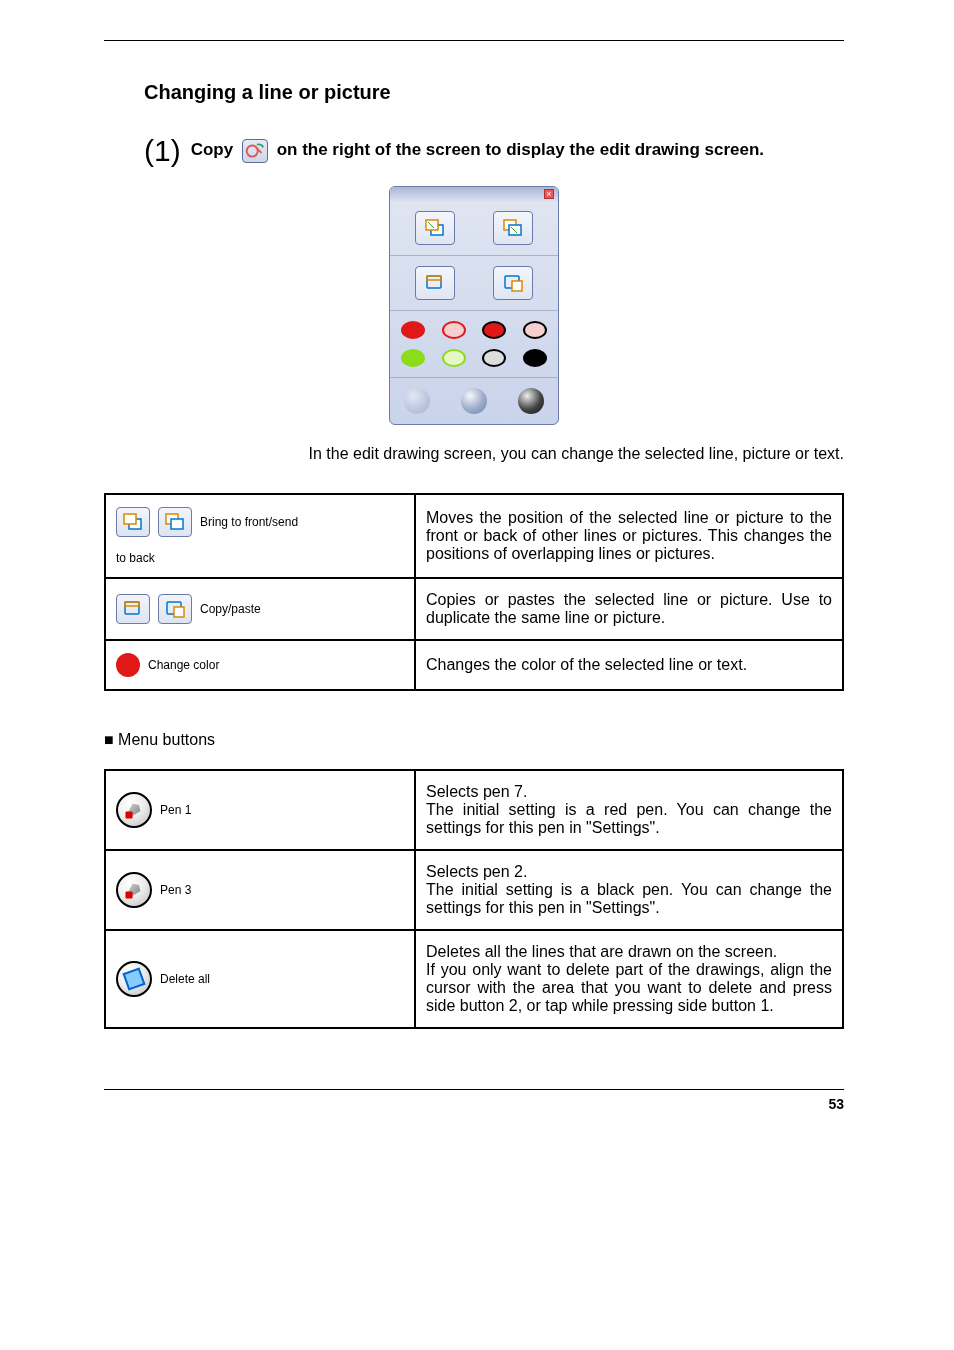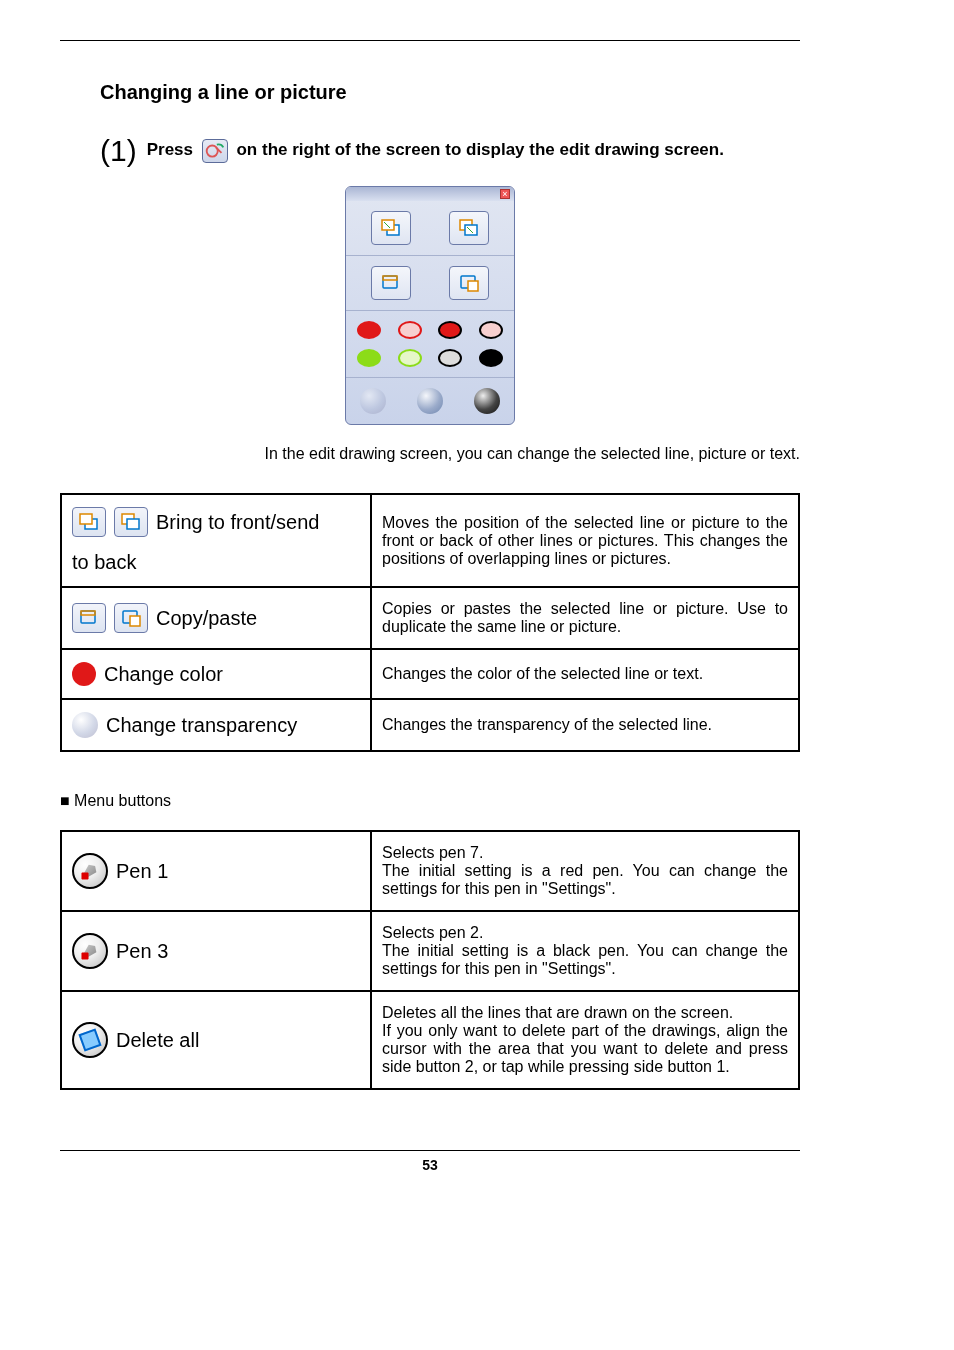--- a/index.html
+++ b/index.html
@@ -7,20 +7,21 @@
     margin: 0;
     padding: 0;
     font-family: Arial, Helvetica, sans-serif;
     background: #fff;
     color: #000;
     width: 954px;
   }
   .page {
     width: 844px;
     padding: 40px 44px 40px 60px;
+    margin-left: 44px;
   }
   .top-rule {
     border-top: 1px solid #000;
     height: 0;
     margin-bottom: 40px;
     width: 100%;
   }
   .heading {
     font-size: 20px;
     font-weight: bold;
@@ -139,21 +140,21 @@
     vertical-align: middle;
   }
   table.feature td.left { width: 310px; }
   .label-cell {
     display: flex;
     align-items: center;
     gap: 8px;
     flex-wrap: wrap;
   }
   .label-cell.wrap-line { row-gap: 14px; }
-  .label-cell span.txt { font-size: 20px; }
+  .label-cell span.txt { font-size: 12px; }
 
   .icon-sq {
     display: inline-flex;
     width: 34px; height: 30px;
     border: 1px solid #6b7aa8;
     border-radius: 4px;
     background: linear-gradient(#f2f4fa, #dde4f1);
     justify-content: center;
     align-items: center;
   }
@@ -199,42 +200,42 @@
   .trans-circle {
     width: 26px; height:26px; border-radius:50%;
     background: radial-gradient(circle at 35% 30%, #fff, #aeb8d4 55%, #88a 100%);
     opacity: .55;
     display:inline-block;
   }
 
   .footer {
     margin-top: 60px;
     border-top: 1px solid #000;
-    text-align: center;
+    text-align: right;
     padding-top: 6px;
     font-size: 14px;
     font-weight: bold;
   }
 </style>
 </head>
 <body>
 
 <div class="page">
   <div class="top-rule"></div>
 
   <div class="heading">Changing a line or picture</div>
 
   <div class="step-row">
     <span class="step-num">
       <span class="paren">(</span>
         <span>1</span>
         <span class="paren">)</span>
     </span>
     <span class="step-text">
-      <span>Press</span>
+      <span>Copy</span>
       <span class="icon-box">
         <svg viewBox="0 0 26 24">
           <circle cx="10" cy="12" r="6" fill="none" stroke="#d55" stroke-width="2"></circle>
           <path d="M14 8 L20 14" stroke="#d55" stroke-width="2"></path>
           <path d="M15 5 Q20 4 22 8" stroke="#2a6" stroke-width="2" fill="none"></path>
         </svg>
       </span>
       <span>on the right of the screen to display the edit drawing screen.</span>
     </span>
   </div>
@@ -341,29 +342,20 @@
     </tr>
     <tr>
       <td class="left">
         <div class="label-cell">
           <span class="solid-circle"></span>
           <span class="txt">Change color</span>
         </div>
       </td>
       <td>Changes the color of the selected line or text.</td>
     </tr>
-    <tr>
-      <td class="left">
-        <div class="label-cell">
-          <span class="trans-circle"></span>
-          <span class="txt">Change transparency</span>
-        </div>
-      </td>
-      <td>Changes the transparency of the selected line.</td>
-    </tr>
   </tbody>
     </table>
 
   <div class="subhead">■ Menu buttons</div>
 
   <table class="feature">
     <tbody>
         <tr>
       <td class="left">
         <div class="label-cell">

